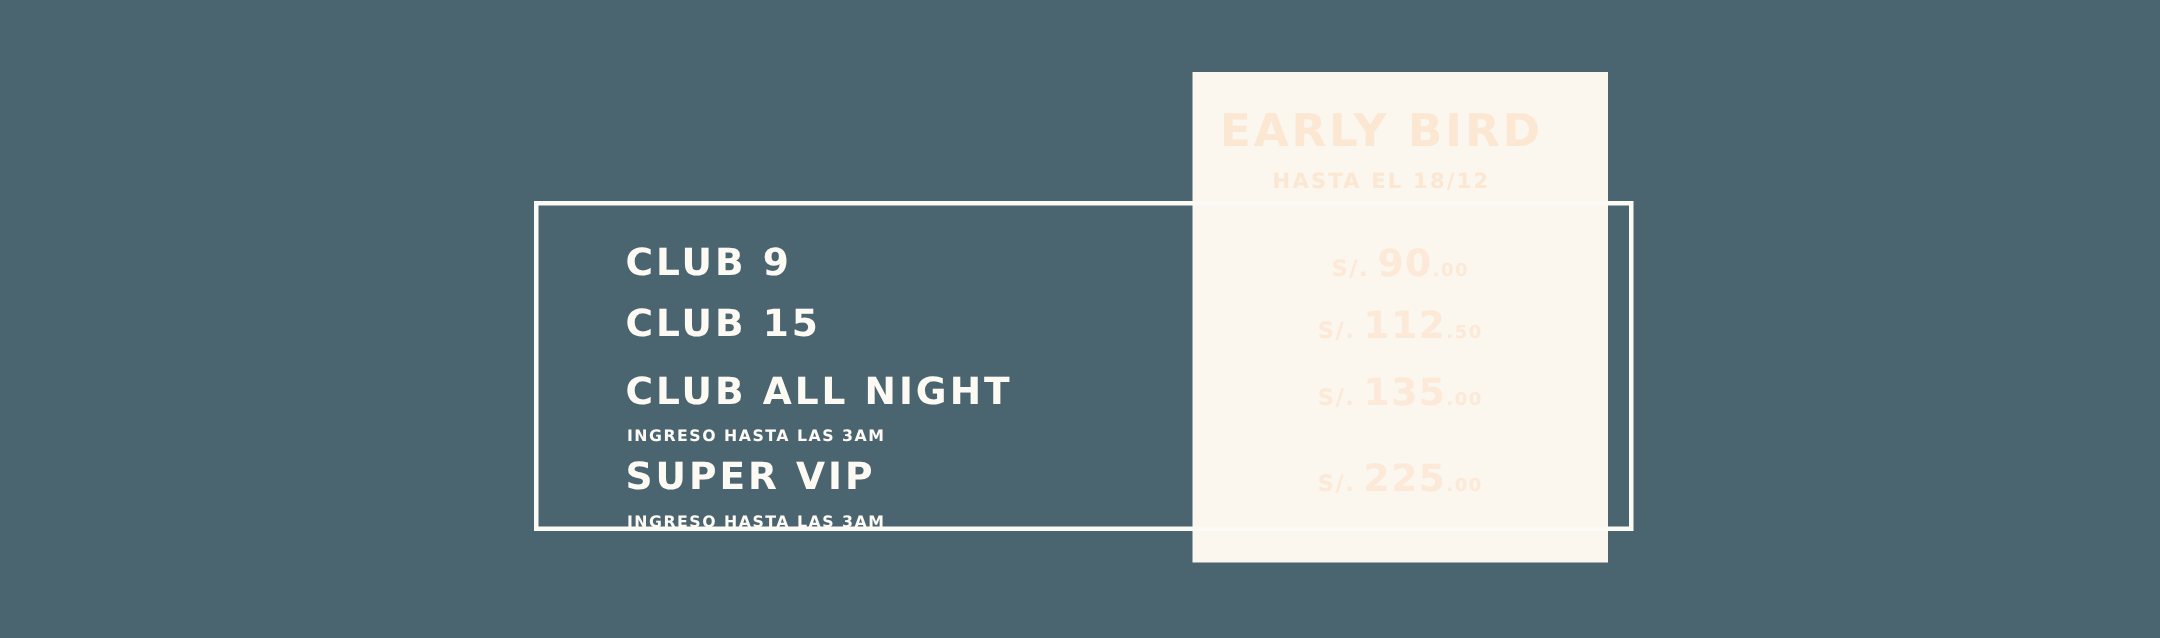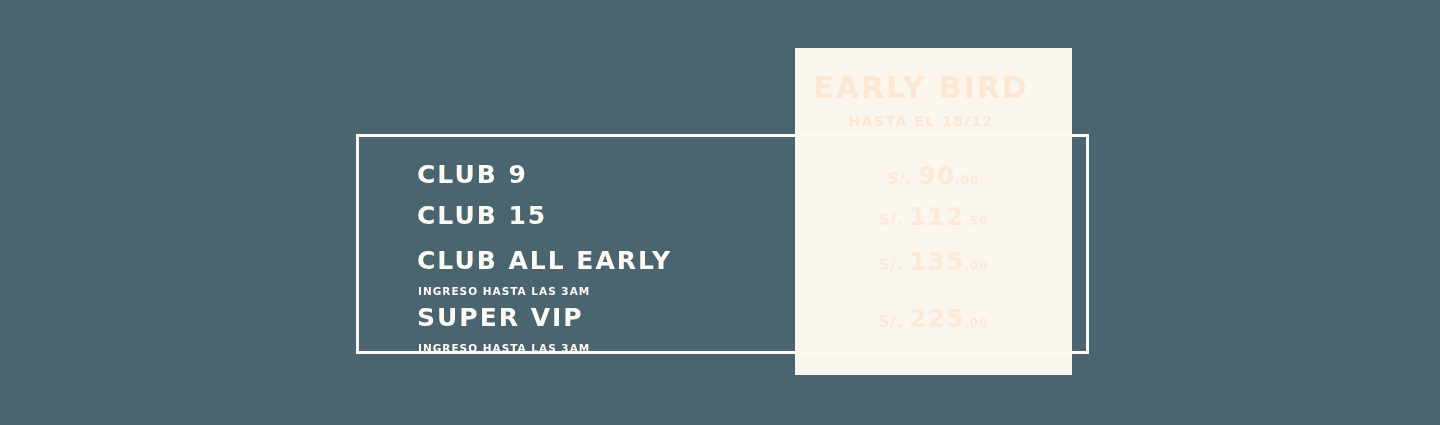--- a/index.html
+++ b/index.html
@@ -104,21 +104,21 @@
 
 <div class="row r2">
   <div class="tier-name">CLUB 15</div>
   <div class="price">
     <span class="currency">S/.</span>
     <span class="amount">112</span><span class="cents">.50</span>
   </div>
 </div>
 
 <div class="row r3">
-  <div class="tier-name">CLUB ALL EARLY</div>
+  <div class="tier-name">CLUB ALL NIGHT</div>
   <div class="tier-note">INGRESO HASTA LAS 3AM</div>
   <div class="price">
     <span class="currency">S/.</span>
     <span class="amount">135</span><span class="cents">.00</span>
   </div>
 </div>
 
 <div class="row r4">
   <div class="tier-name">SUPER VIP</div>
   <div class="tier-note">INGRESO HASTA LAS 3AM</div>

